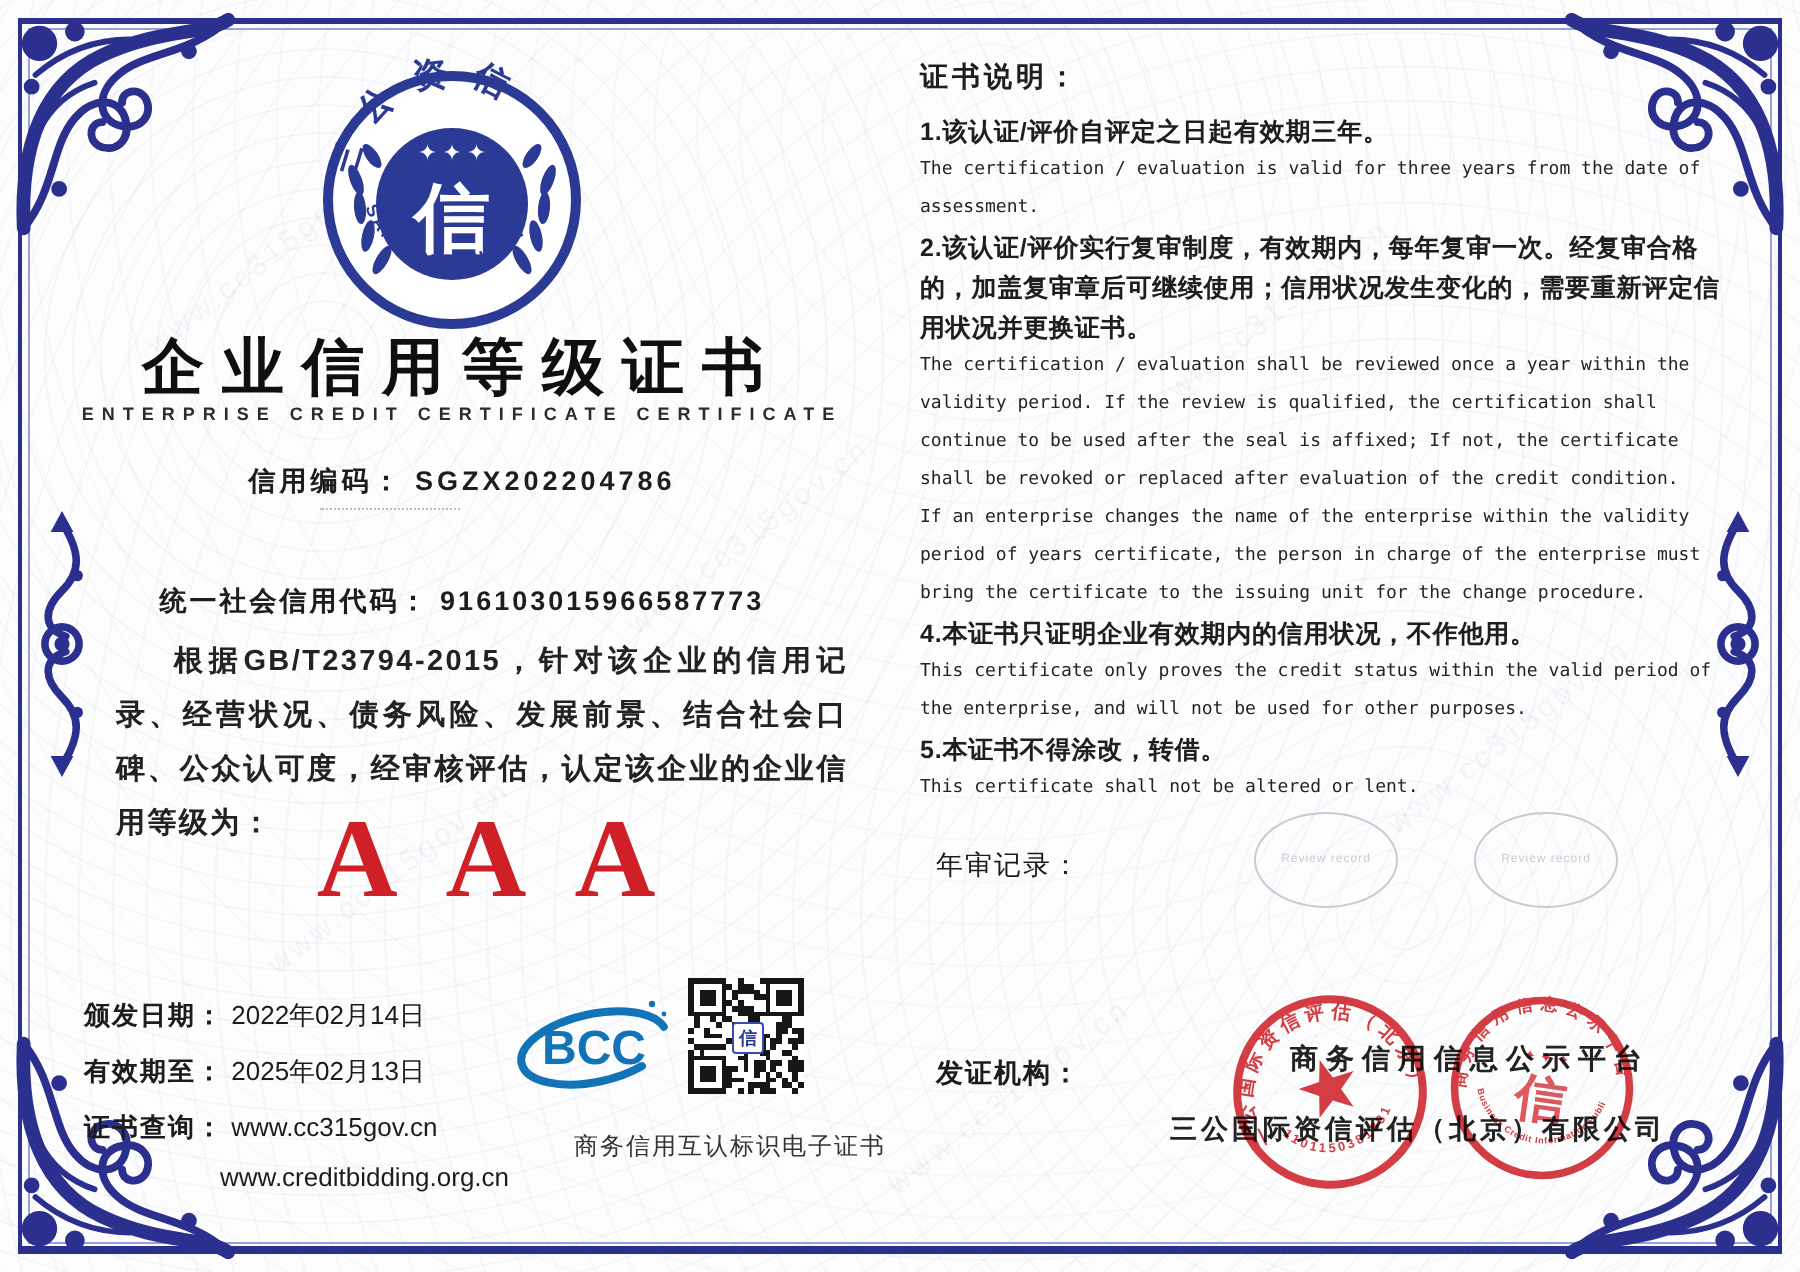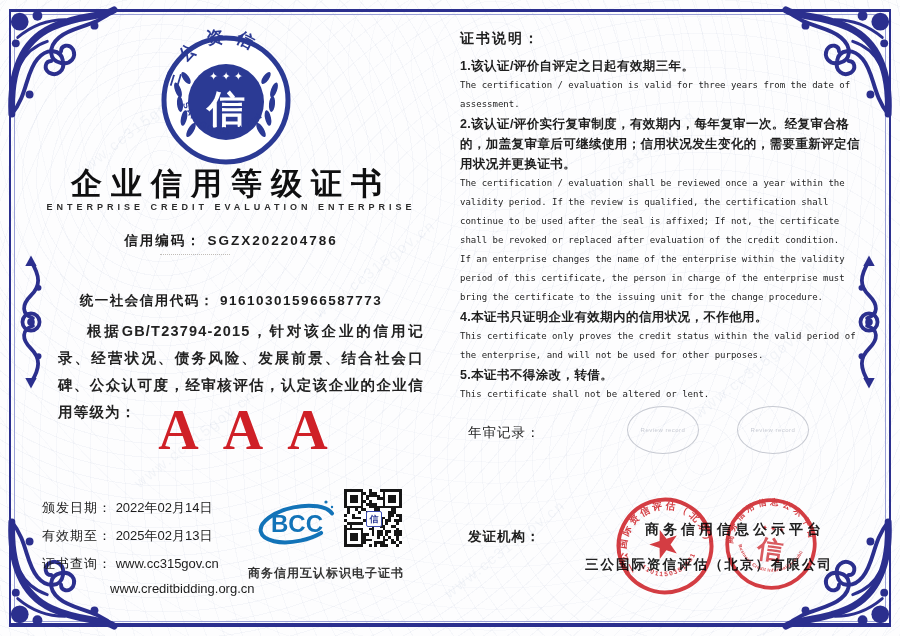--- a/index.html
+++ b/index.html
@@ -35,28 +35,28 @@
     border-top:1px dotted rgba(120,110,100,.45);}
   .uscc{position:absolute;left:40px;top:292px;width:382px;text-align:center;
     font-size:13.5px;font-weight:700;color:#1d1d1d;letter-spacing:1.5px;}
   .statement{position:absolute;left:42px;top:318px;width:366px;
     font-size:14.5px;font-weight:600;color:#222;line-height:27px;letter-spacing:1.2px;
     text-align:justify;text-indent:2em;margin-left:16px;}
   .grade{position:absolute;left:40px;top:398px;width:382px;text-align:center;padding-left:24px;
     font-family:"Liberation Serif",serif;font-size:56px;font-weight:700;color:#cf2027;letter-spacing:24px;}
   
   .info-row{position:absolute;font-size:13px;color:#1c1c1c;white-space:nowrap;}
-  .info-row b{font-weight:400;letter-spacing:1px;}
+  .info-row b{font-weight:700;letter-spacing:1px;}
   .bcc-box{position:absolute;left:256px;top:494px;width:82px;height:58px;}
   .qr-wrap{position:absolute;left:344px;top:489px;width:58px;height:58px;}
   #qr{position:absolute;inset:0;display:grid;grid-template-columns:repeat(21,1fr);grid-template-rows:repeat(21,1fr);background:#fff;}
   #qr .qm{background:#161616;}
   .qr-logo{position:absolute;left:22px;top:22px;width:14px;height:14px;background:#fff;border:1px solid #3a4bb0;border-radius:2px;
     color:#2b3a94;font-size:9px;font-weight:700;display:flex;align-items:center;justify-content:center;}
-  .caption{position:absolute;top:565px;font-size:12px;font-weight:700;color:#333;letter-spacing:1px;white-space:nowrap;}
+  .caption{position:absolute;top:565px;font-size:12px;font-weight:400;color:#333;letter-spacing:1px;white-space:nowrap;margin-left:39px;}
   
   .desc{position:absolute;left:460px;top:30px;width:402px;color:#1e1e1e;}
   .desc-heading{font-size:14px;font-weight:800;letter-spacing:2px;margin-bottom:8px;}
   .item-zh{font-size:12.5px;font-weight:700;line-height:20px;letter-spacing:.4px;}
   .item-en{font-family:"DejaVu Sans Mono",monospace;font-size:9px;color:#232323;line-height:19px;letter-spacing:0;}
   .review-label{position:absolute;left:468px;top:424px;font-size:13.5px;font-weight:400;letter-spacing:1px;color:#1c1c1c;}
   .review-oval{position:absolute;top:406px;width:70px;height:46px;border:1px solid #c7cad2;border-radius:50%;
     display:flex;align-items:center;justify-content:center;}
   .review-oval span{font-size:6px;color:#c9ccd4;letter-spacing:.5px;}
   .issuer-label{position:absolute;left:468px;top:528px;font-size:13.5px;font-weight:700;letter-spacing:1px;color:#1c1c1c;}
@@ -202,21 +202,21 @@
     </g>
     <circle cx="70" cy="74" r="38" fill="#2b3a94"></circle>
     <text x="70" y="52" text-anchor="middle" font-size="11" fill="#ffffff">✦ ✦ ✦</text>
     <text x="70" y="94" text-anchor="middle" font-size="38" font-weight="bold" fill="#ffffff">信</text>
     <text font-size="9" font-weight="bold" fill="#2b3a94" letter-spacing="1.5">
       <textPath href="#logoBottom" startOffset="6">SAN GONG ZI XIN</textPath>
     </text>
   </svg>
 
   <div class="title">企业信用等级证书</div>
-  <div class="subtitle">ENTERPRISE CREDIT EVALUATION ENTERPRISE</div>
+  <div class="subtitle">ENTERPRISE CREDIT CERTIFICATE CERTIFICATE</div>
   <div class="credit-code">信用编码： SGZX202204786</div>
   <div class="micro-line"></div>
   <div class="uscc">统一社会信用代码： 916103015966587773</div>
   <div class="statement">根据GB/T23794-2015，针对该企业的信用记录、经营状况、债务风险、发展前景、结合社会口碑、公众认可度，经审核评估，认定该企业的企业信用等级为：</div>
   <div class="grade">AAA</div>
 
   <div class="info-row" style="left:42px;top:499px">
     <b>颁发日期：</b>
     <span>2022年02月14日</span>
   </div>
@@ -694,21 +694,21 @@
     <div class="desc-heading">证书说明：</div>
     <div>
       <div class="item-zh">1.该认证/评价自评定之日起有效期三年。</div>
       <div class="item-en">The certification / evaluation is valid for three years from the date of assessment.</div>
     </div>
     <div>
       <div class="item-zh">2.该认证/评价实行复审制度，有效期内，每年复审一次。经复审合格的，加盖复审章后可继续使用；信用状况发生变化的，需要重新评定信用状况并更换证书。</div>
       <div class="item-en">The certification / evaluation shall be reviewed once a year within the validity period. If the review is qualified, the certification shall continue to be used after the seal is affixed; If not, the certificate shall be revoked or replaced after evaluation of the credit condition.</div>
     </div>
     <div>
-      <div class="item-en">If an enterprise changes the name of the enterprise within the validity period of this certificate, the person in charge of the enterprise must bring the certificate to the issuing unit for the change procedure.</div>
+      <div class="item-en">If an enterprise changes the name of the enterprise within the validity period of years certificate, the person in charge of the enterprise must bring the certificate to the issuing unit for the change procedure.</div>
     </div>
     <div>
       <div class="item-zh">4.本证书只证明企业有效期内的信用状况，不作他用。</div>
       <div class="item-en">This certificate only proves the credit status within the valid period of the enterprise, and will not be used for other purposes.</div>
     </div>
     <div>
       <div class="item-zh">5.本证书不得涂改，转借。</div>
       <div class="item-en">This certificate shall not be altered or lent.</div>
     </div>
   </div>

